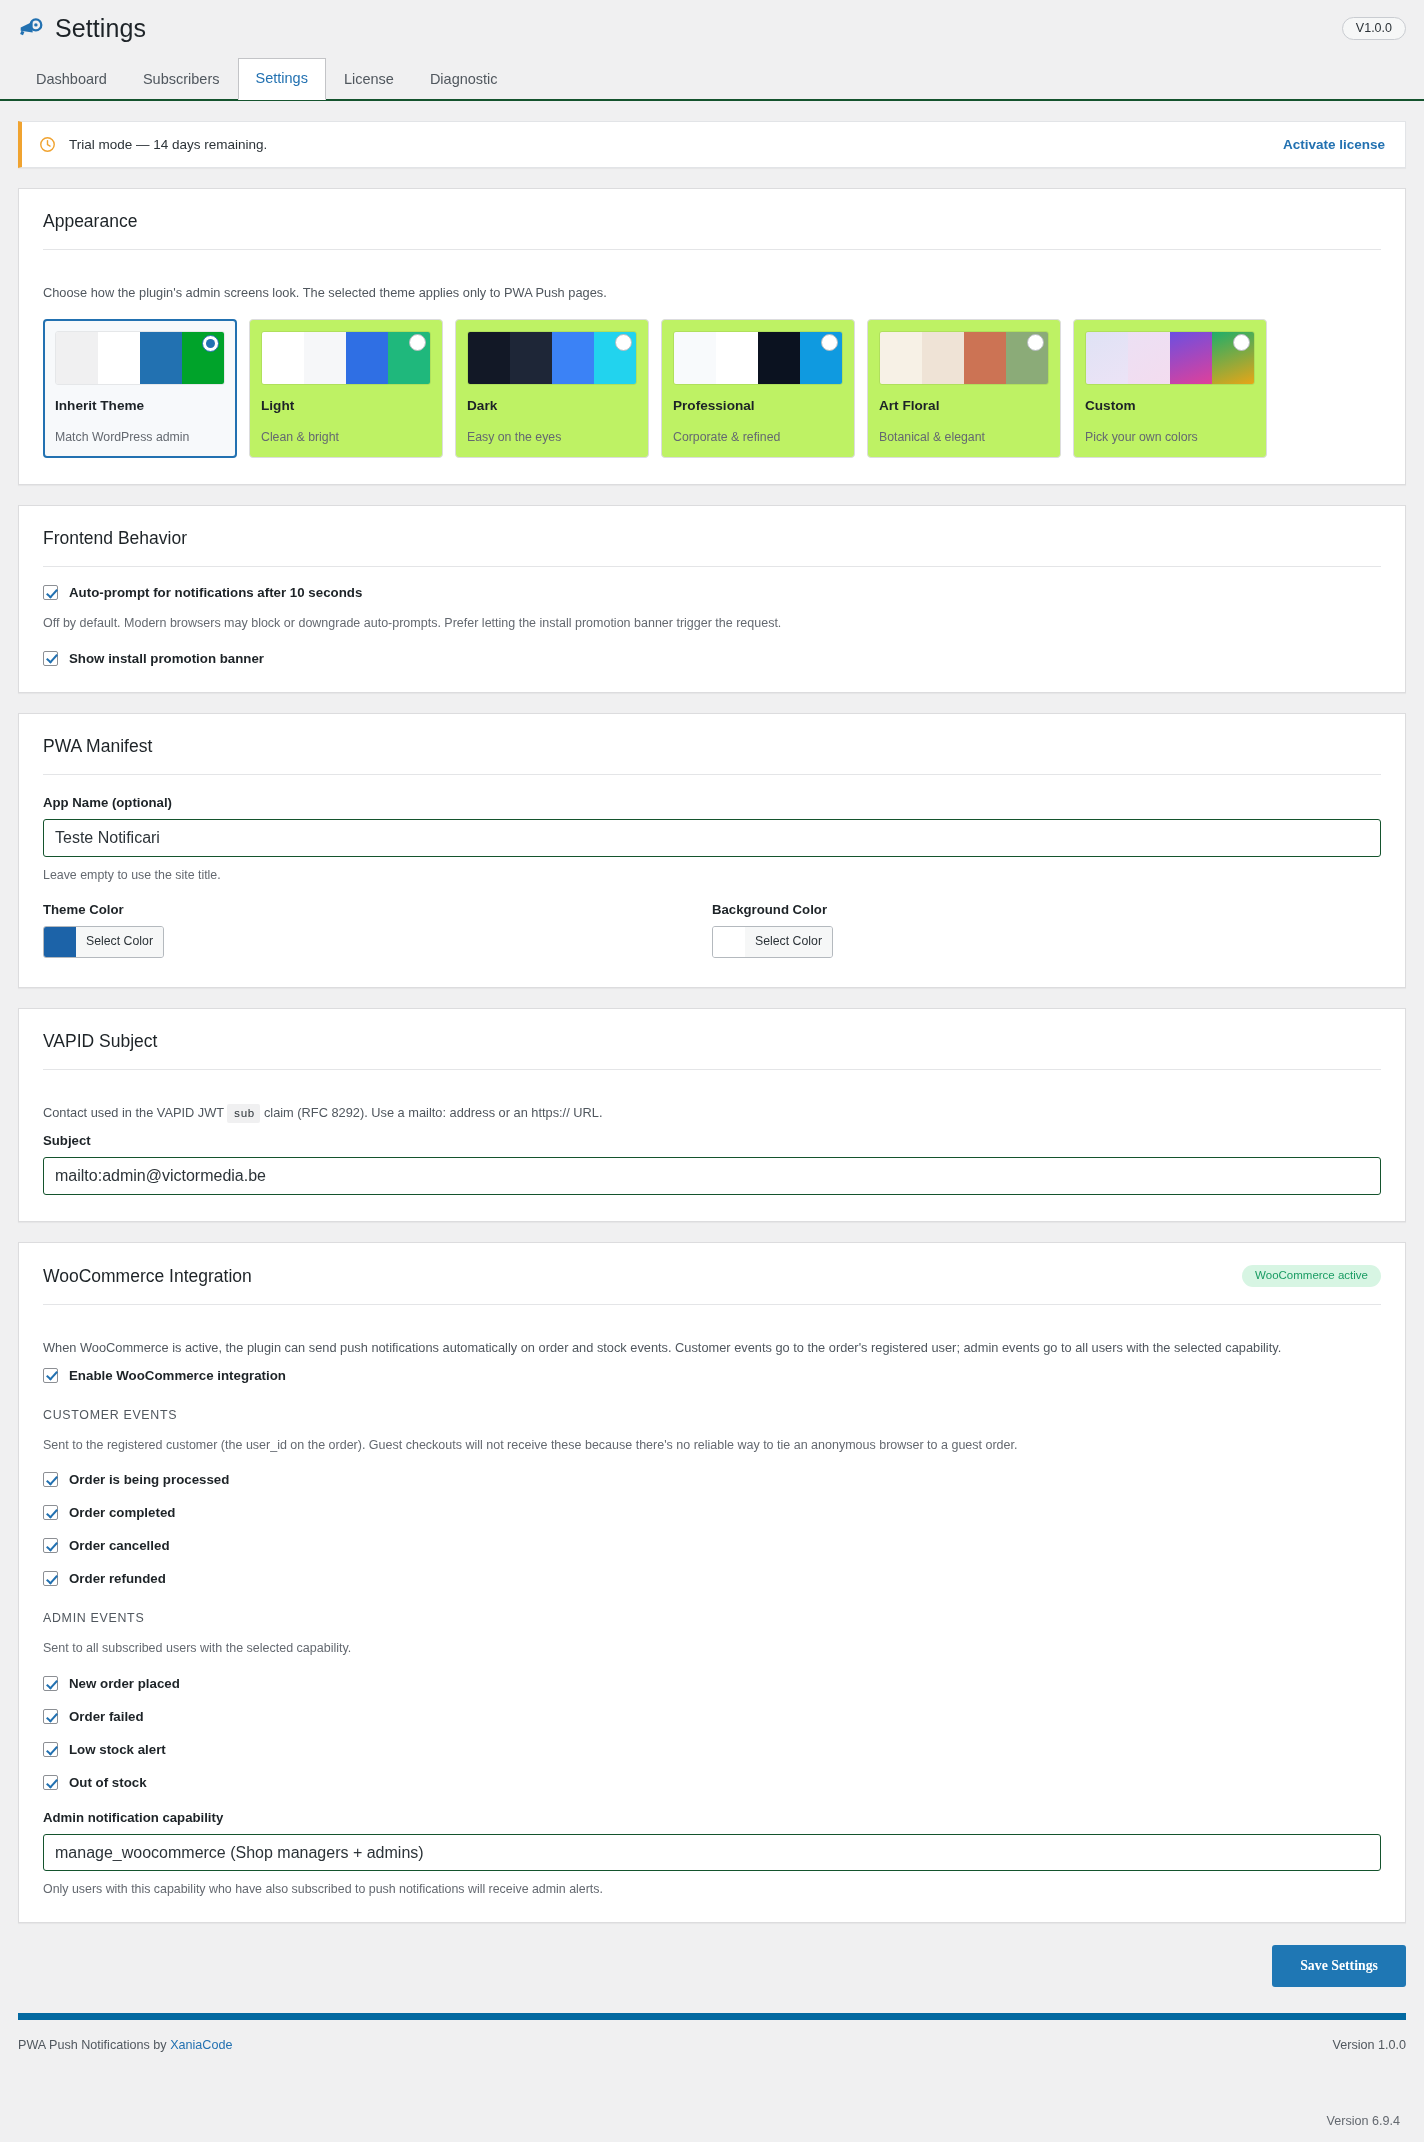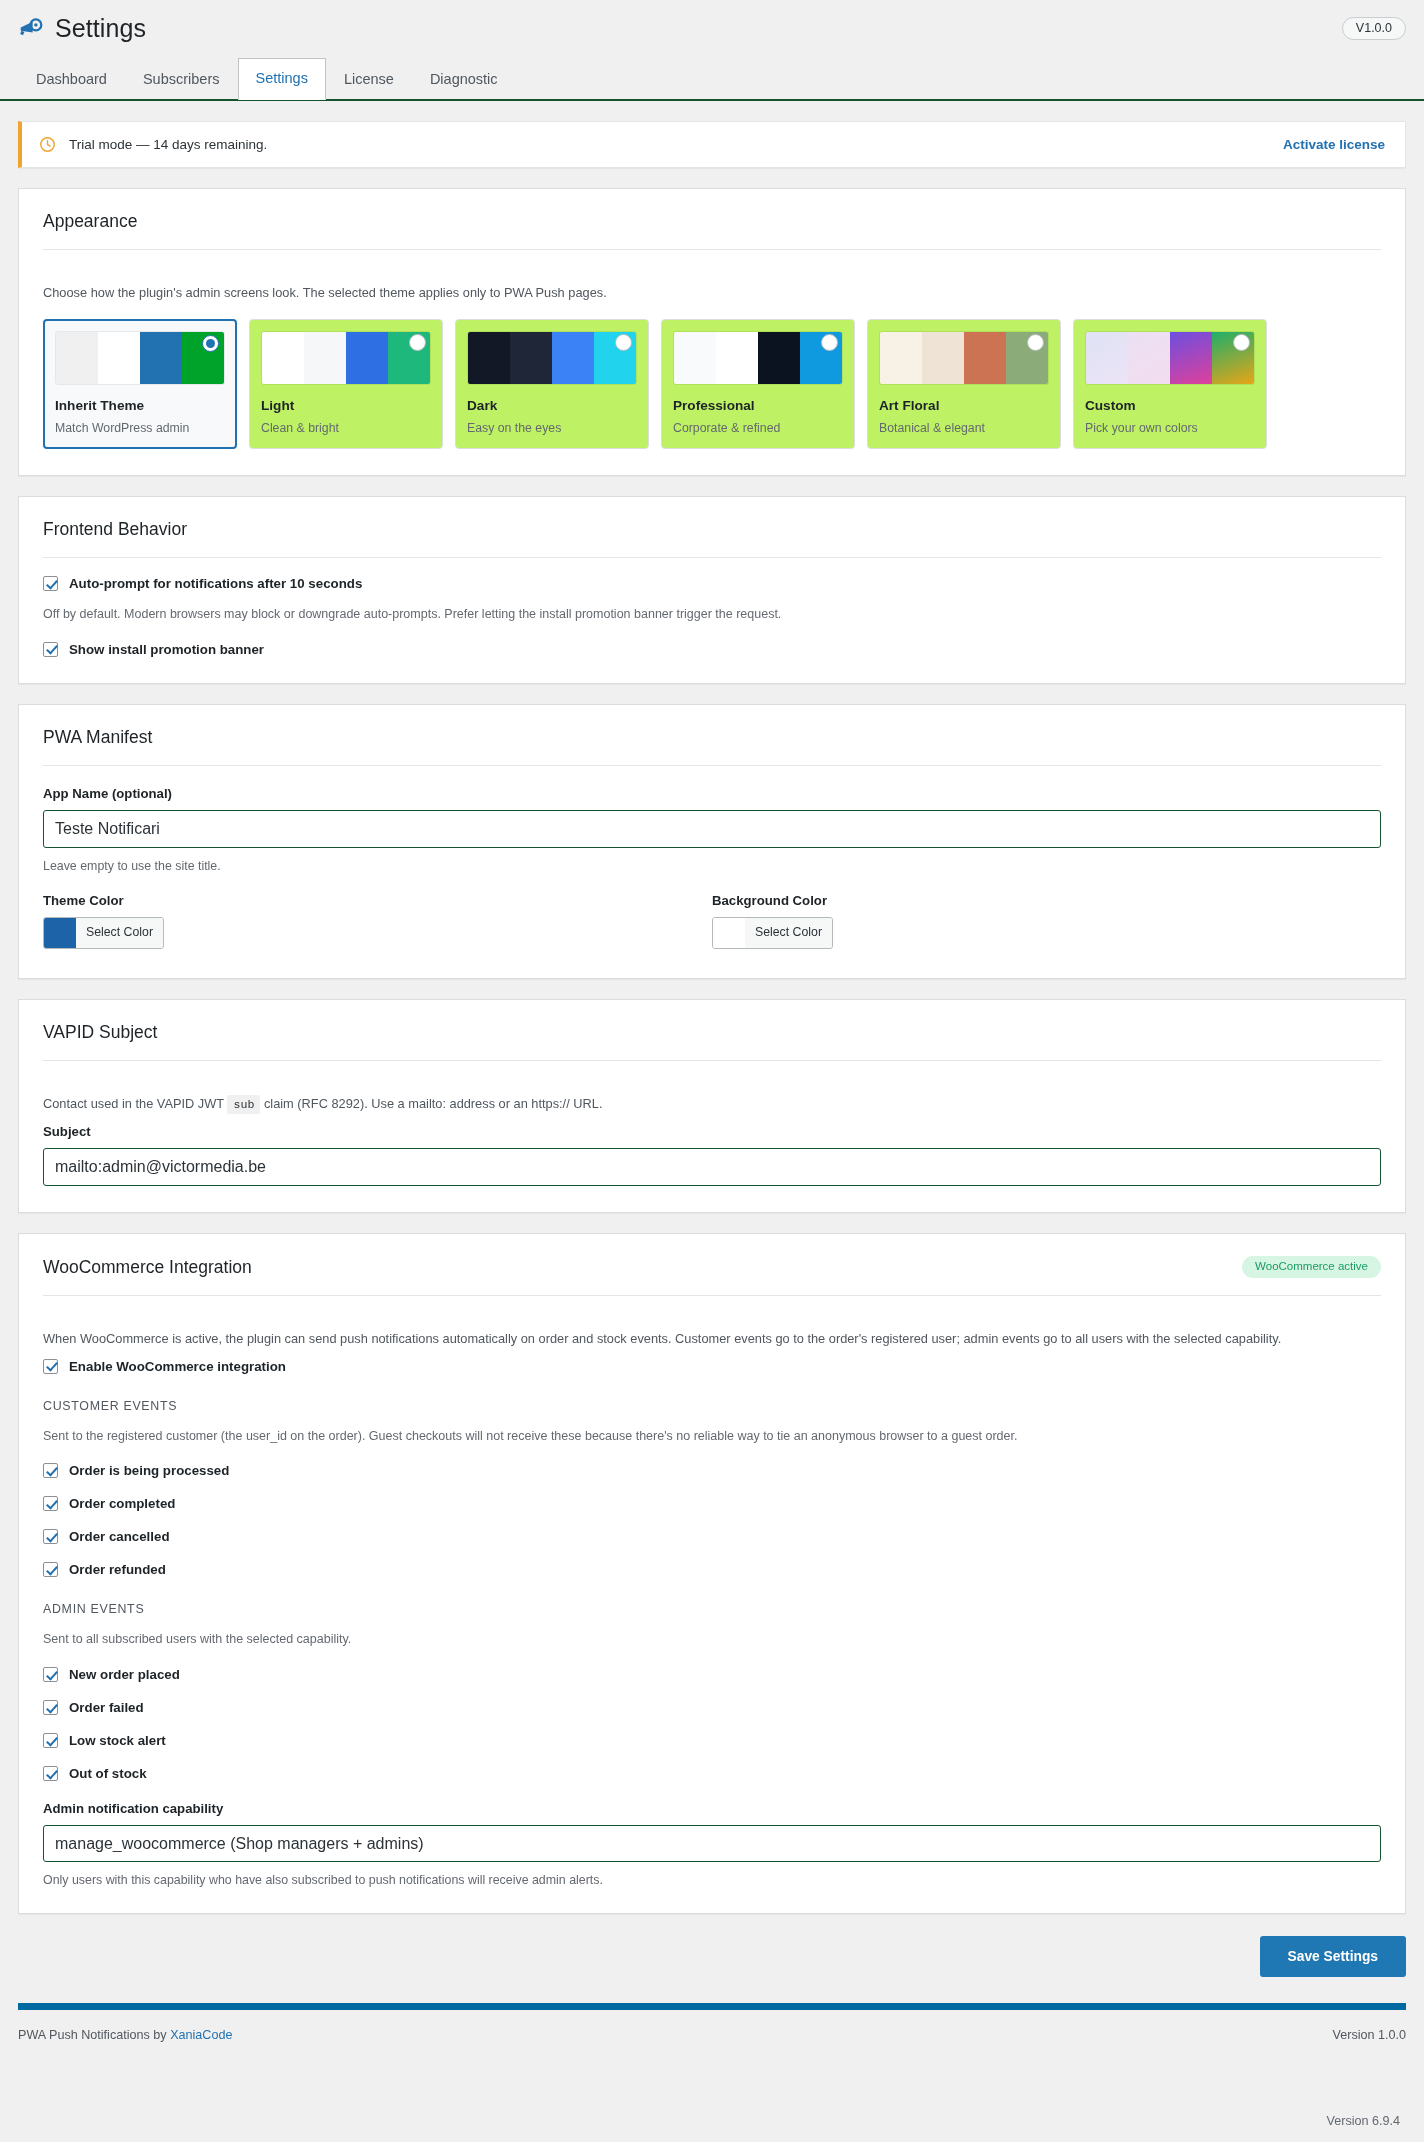--- a/index.html
+++ b/index.html
@@ -90,21 +90,21 @@
   .swatch span { flex: 1; display: block; }
   .radio-dot {
     position: absolute; top: 14px; right: 16px;
     width: 17px; height: 17px; border-radius: 50%;
     background: #fff; border: 1px solid #b4b9be;
   }
   .theme-card.selected .radio-dot { border-color: #2271b1; }
   .radio-dot i { display: block; width: 9px; height: 9px; border-radius: 50%; margin: 3px auto 0; background: transparent; }
   .theme-card.selected .radio-dot i { background: #2271b1; }
   .theme-name { font-size: 13.6px; font-weight: 700; color: #1d2327; margin-top: 13px; }
-  .theme-sub { font-size: 12.3px; color: #646970; margin-top: 8px; }
+  .theme-sub { font-size: 12.3px; color: #646970; margin-top: 17px; }
 
   
   .check-row { display: flex; align-items: center; gap: 11px; margin-top: 18px; }
   .cb {
     width: 15px; height: 15px; flex: none;
     border: 1px solid #8c8f94; border-radius: 2px; background: #fff;
     position: relative; cursor: pointer;
   }
   .cb.checked::after {
     content: ""; position: absolute; left: 4.5px; top: 0.5px;
@@ -145,21 +145,21 @@
     letter-spacing: .7px; margin-top: 25px;
   }
 
   select.text-input { appearance: none; -webkit-appearance: none; }
 
   
   .actions { display: flex; justify-content: flex-end; padding: 22px 18px 0 18px; }
   .btn-primary {
     background: #1f77b4; color: #fff; border: none; border-radius: 3px;
     font-size: 13.8px; font-weight: 700; padding: 13px 28px; cursor: pointer;
-    font-family: Liberation Sans, sans-serif;
+    font-family: Liberation Serif, serif;
   }
   .footer {
     margin: 26px 18px 0 18px; border-top: 7px solid #0369a1;
     display: flex; justify-content: space-between; align-items: flex-end;
     padding: 18px 0 0 0; font-size: 12.6px; color: #50575e;
   }
   .footer a { color: #2271b1; text-decoration: none; cursor: pointer; }
   .wp-version {
     position: absolute; right: 24px; bottom: 14px;
     font-size: 12.6px; color: #646970;

